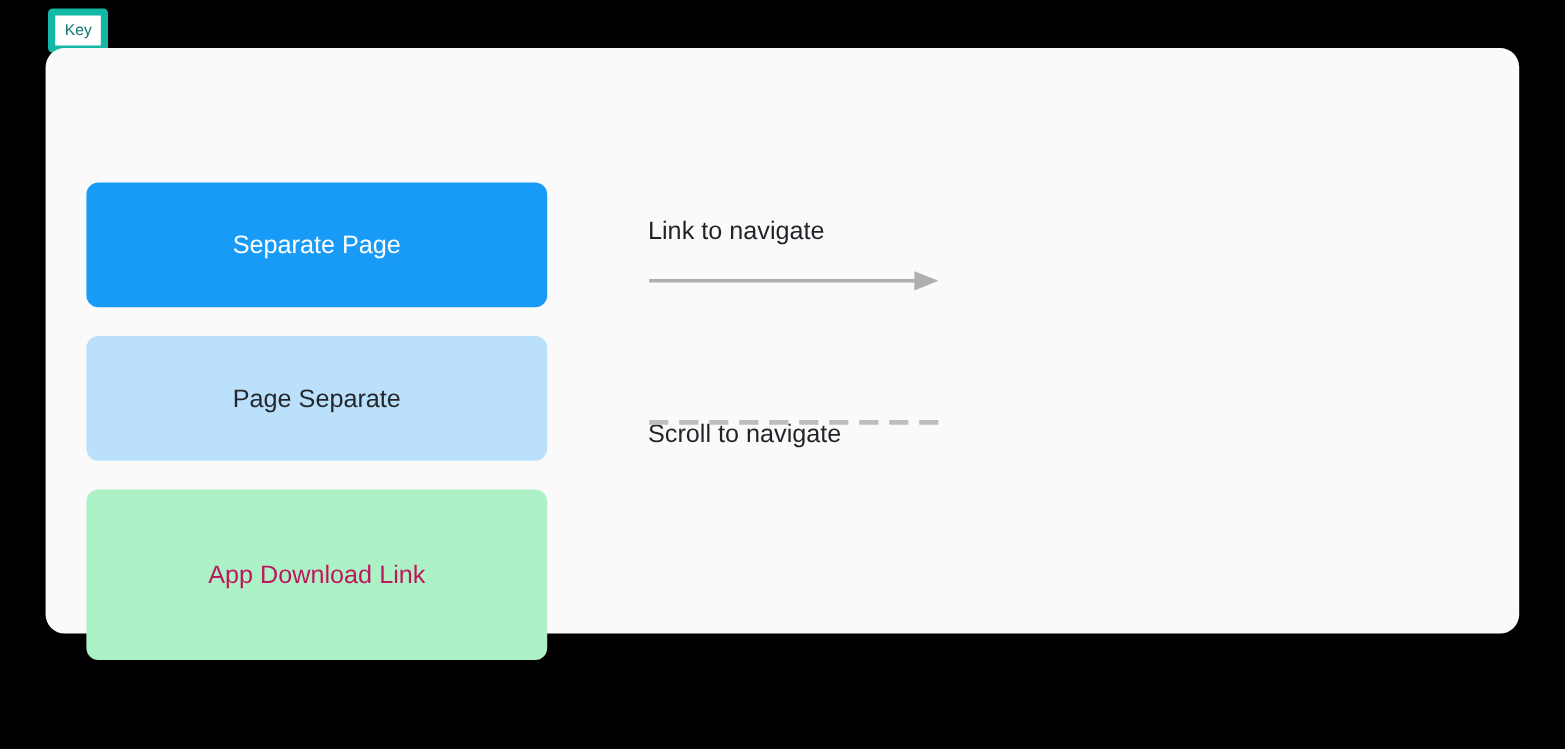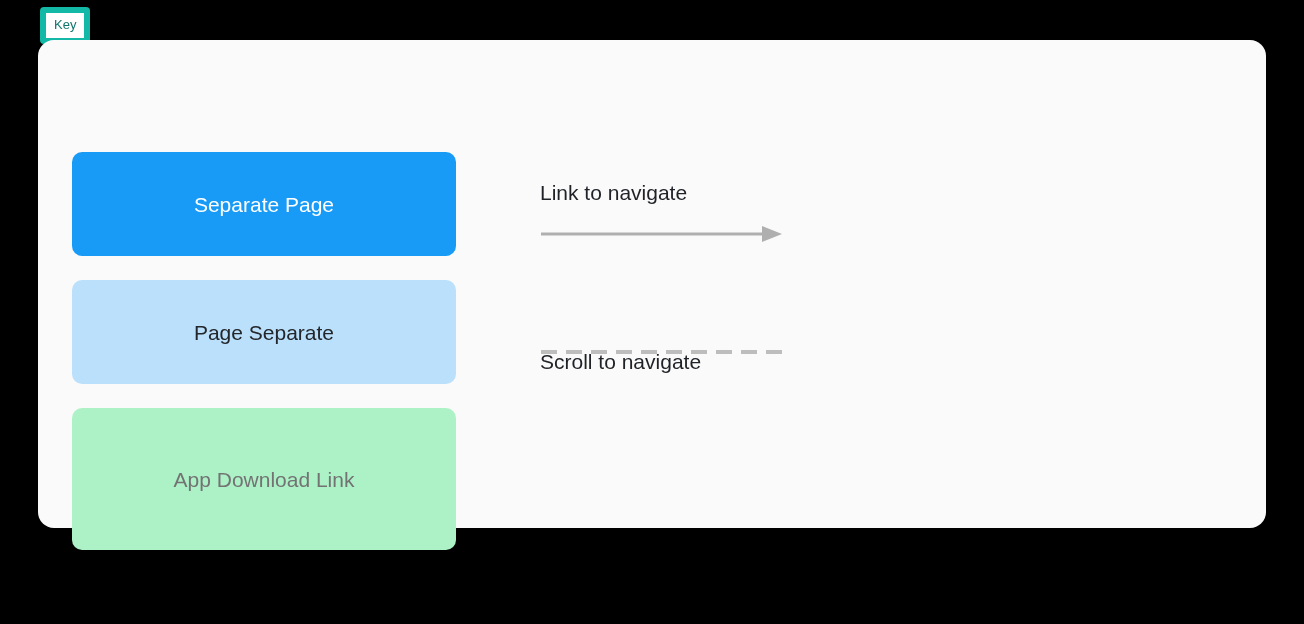--- a/index.html
+++ b/index.html
@@ -48,21 +48,21 @@
     color: #ffffff;
   }
   .box-page-section {
     top: 240px; height: 104px;
     background: #bbe0fb;
     color: #23262a;
   }
   .box-app-download {
     top: 368px; height: 142px;
     background: #adf2c7;
-    color: #737373;
+    color: #be185d;
   }
   .connector-label {
     position: absolute;
     left: 502px;
     font-size: 21px;
     color: #1f2227;
     white-space: nowrap;
   }
   .label-click { top: 141px; }
   .label-scroll { top: 262px; margin-top: 48px; }

